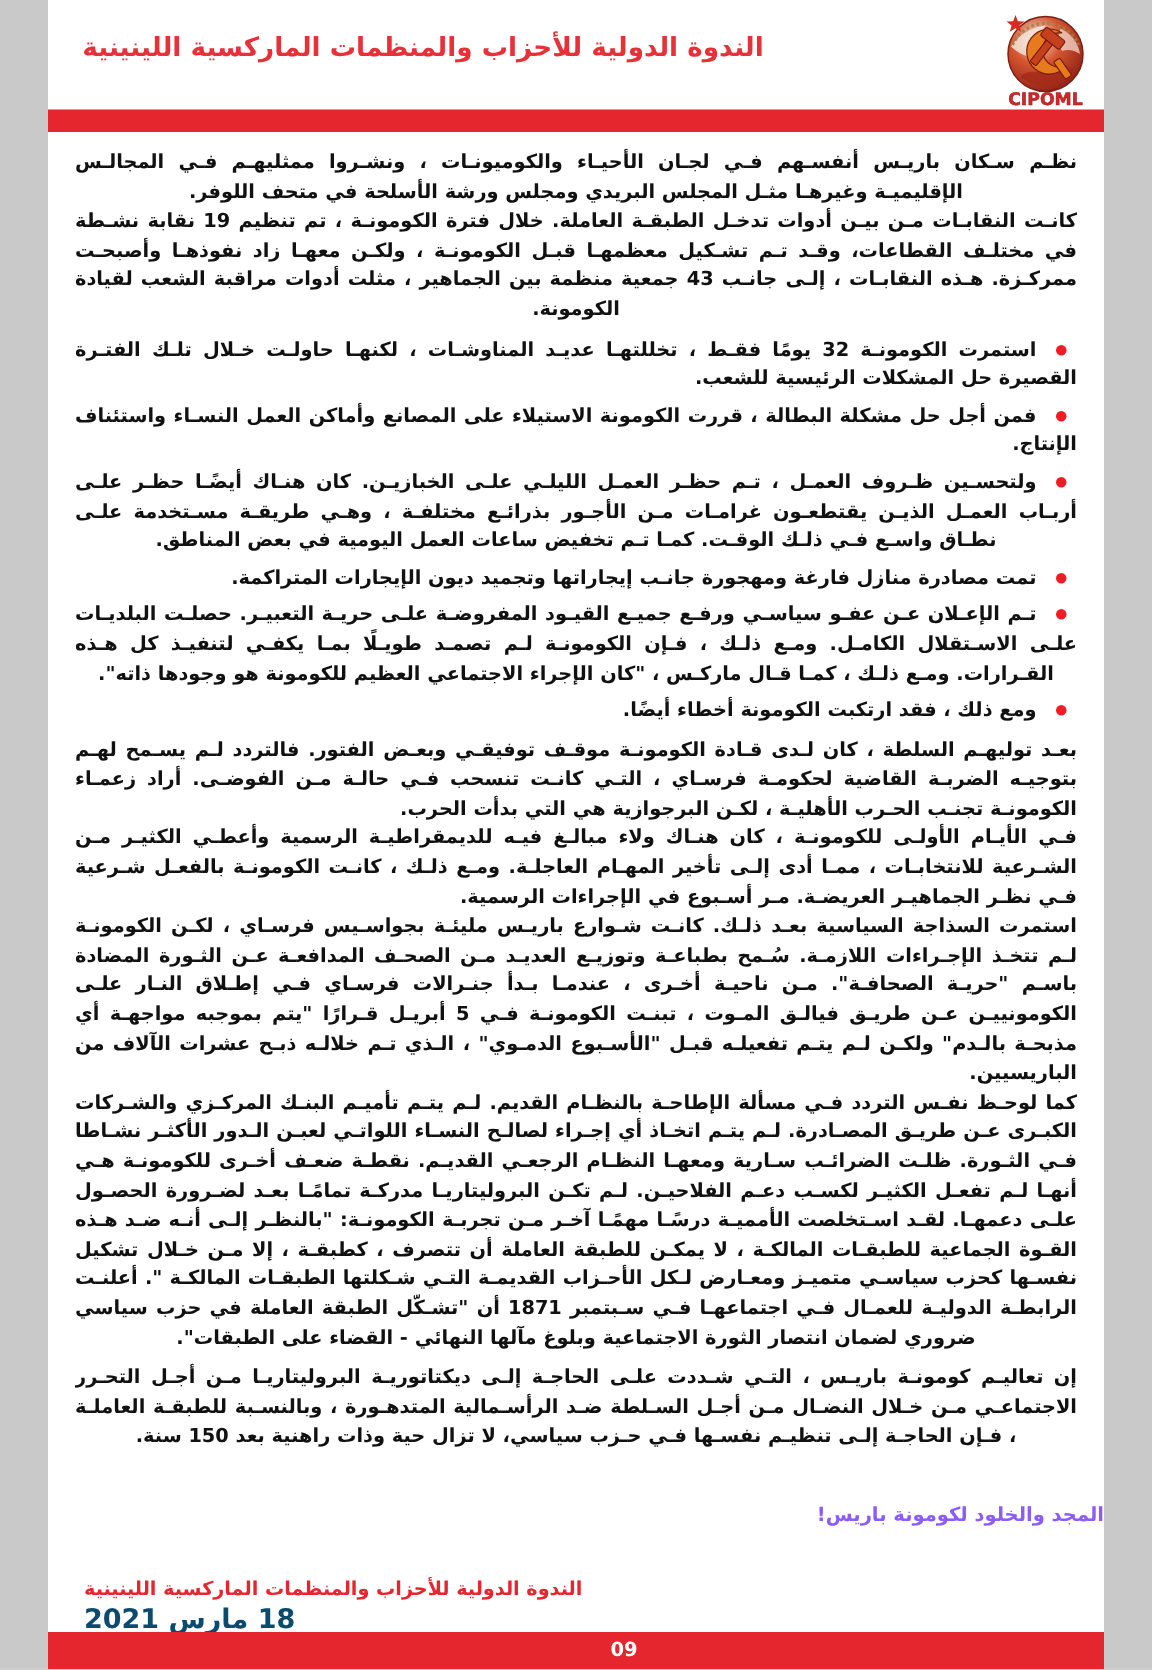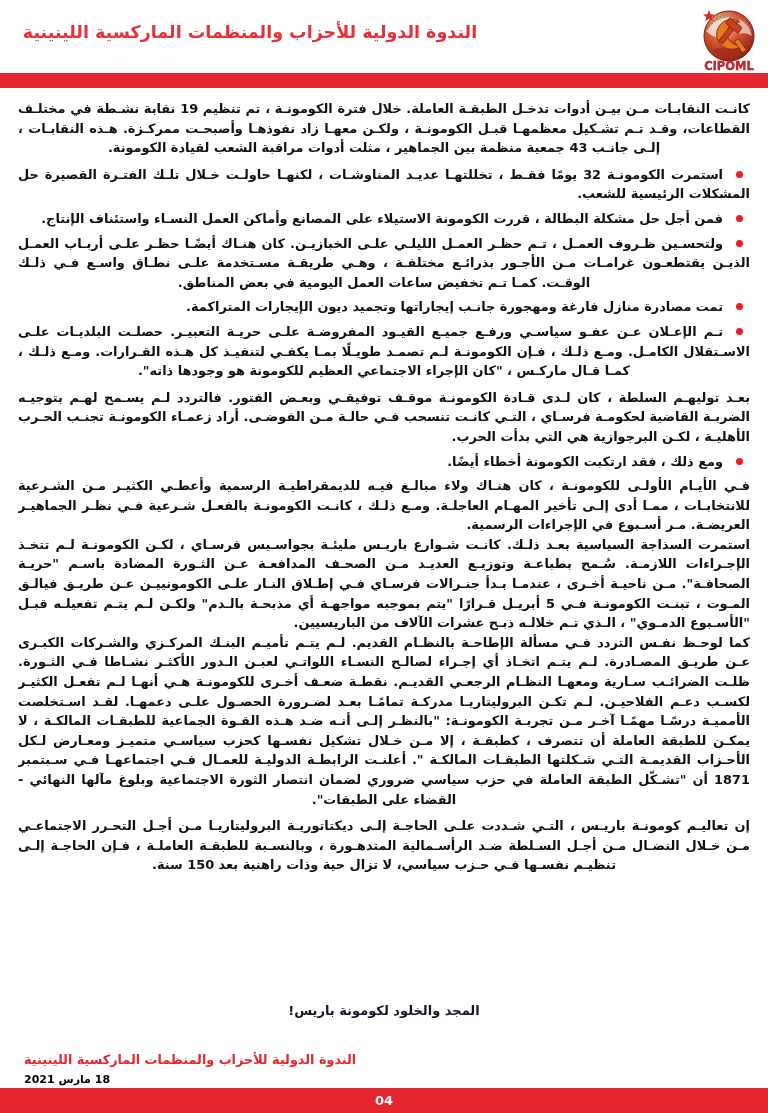--- a/index.html
+++ b/index.html
@@ -1,18 +1,18 @@
 <!DOCTYPE html>
 <html lang="ar" dir="rtl"><head>
 <meta charset="utf-8">
 <style>
   html,body{margin:0;padding:0;background:#c9c9c9;}
   .page{
     position:relative;
-    width:768px;height:1113px;
+    width:704px;height:1113px;
     margin:0 auto;
     background:#ffffff;
     overflow:hidden;
     font-family:"DejaVu Sans",sans-serif;
     direction:rtl;
   }
   
   .header-title{
     position:absolute;
     top:22px;left:250px;
@@ -58,44 +58,44 @@
     top:6px;right:7px;
     width:7px;height:7px;
     border-radius:50%;
     background:#ee1c25;
   }
   .mt{margin-top:7px;}
   
   .slogans{
     position:absolute;
     top:1000px;left:0;right:0;
-    text-align:center;
+    text-align:right;
     font-size:13px;
     font-weight:700;
-    color:#0f172a;
+    color:#8b5cf6;
     line-height:21px;
   }
   
   .footer-block{
     position:absolute;
     top:1050px;left:24px;
     text-align:left;
     direction:rtl;
     line-height:20px;
   }
   .footer-org{
     font-size:12.8px;
     font-weight:700;
     color:#e5262e;
     margin:0;
   }
   .footer-date{
-    font-size:11px;
+    font-size:18px;
     font-weight:700;
-    color:#000000;
+    color:#0c4a6e;
     margin:0;
   }
   .bottom-bar{
     position:absolute;
     bottom:0;left:0;
     width:768px;height:25px;
     background:#e5262e;
     color:#ffffff;
     text-align:center;
     font-size:13px;
@@ -136,42 +136,43 @@
     </g>
 
     <path d="M17 5 L18.6 9.2 L23 9.4 L19.6 12 L20.8 16.2 L17 13.8 L13.2 16.2 L14.4 12 L11 9.4 L15.4 9.2 Z" fill="#d52b22"></path>
 
     <text x="37" y="65" text-anchor="middle" font-size="11.5" font-weight="bold" fill="#d4242c" stroke="#8e1f16" stroke-width="0.35" font-family="DejaVu Sans, sans-serif">CIPOML</text>
   </svg>
 
   <div class="top-bar"></div>
 
   <div class="body-text">
+    <p class="para lc">نظـم سـكان باريـس أنفسـهم فـي لجـان الأحيـاء والكوميونـات ، ونشـروا ممثليهـم فـي المجالـس الإقليميـة وغيرهـا مثـل المجلس البريدي ومجلس ورشة الأسلحة في متحف اللوفر.</p>
     <p class="para lc">كانـت النقابـات مـن بيـن أدوات تدخـل الطبقـة العاملة. خلال فترة الكومونـة ، تم تنظيم 19 نقابة نشـطة في مختلـف القطاعات، وقـد تـم تشـكيل معظمهـا قبـل الكومونـة ، ولكـن معهـا زاد نفوذهـا وأصبحـت ممركـزة. هـذه النقابـات ، إلـى جانـب 43 جمعية منظمة بين الجماهير ، مثلت أدوات مراقبة الشعب لقيادة الكومونة.</p>
 
     <p class="para bullet mt"><span class="dot"></span><span>استمرت الكومونـة 32 يومًا فقـط ، تخللتهـا عديـد المناوشـات ، لكنهـا حاولـت خـلال تلـك الفتـرة القصيرة حل المشكلات الرئيسية للشعب.</span></p>
     <p class="para bullet"><span class="dot"></span><span>فمن أجل حل مشكلة البطالة ، قررت الكومونة الاستيلاء على المصانع وأماكن العمل النسـاء واستئناف الإنتاج.</span></p>
     <p class="para bullet lc"><span class="dot"></span><span>ولتحسـين ظـروف العمـل ، تـم حظـر العمـل الليلـي علـى الخبازيـن. كان هنـاك أيضًـا حظـر علـى أربـاب العمـل الذيـن يقتطعـون غرامـات مـن الأجـور بذرائـع مختلفـة ، وهـي طريقـة مسـتخدمة علـى نطـاق واسـع فـي ذلـك الوقـت. كمـا تـم تخفيض ساعات العمل اليومية في بعض المناطق.</span></p>
     <p class="para bullet"><span class="dot"></span><span>تمت مصادرة منازل فارغة ومهجورة جانـب إيجاراتها وتجميد ديون الإيجارات المتراكمة.</span></p>
     <p class="para bullet lc"><span class="dot"></span><span>تـم الإعـلان عـن عفـو سياسـي ورفـع جميـع القيـود المفروضـة علـى حريـة التعبيـر. حصلـت البلديـات علـى الاسـتقلال الكامـل. ومـع ذلـك ، فـإن الكومونـة لـم تصمـد طويـلًا بمـا يكفـي لتنفيـذ كل هـذه القـرارات. ومـع ذلـك ، كمـا قـال ماركـس ، "كان الإجراء الاجتماعي العظيم للكومونة هو وجودها ذاته".</span></p>
+    <p class="para bullet"><span class="dot"></span><span>ومع ذلك ، فقد ارتكبت الكومونة أخطاء أيضًا.</span></p>
+
     <p class="para mt">بعـد توليهـم السلطة ، كان لـدى قـادة الكومونـة موقـف توفيقـي وبعـض الفتور. فالتردد لـم يسـمح لهـم بتوجيـه الضربـة القاضية لحكومـة فرسـاي ، التـي كانـت تنسحب فـي حالـة مـن الفوضـى. أراد زعمـاء الكومونـة تجنـب الحـرب الأهليـة ، لكـن البرجوازية هي التي بدأت الحرب.</p>
-
-    <p class="para bullet"><span class="dot"></span><span>ومع ذلك ، فقد ارتكبت الكومونة أخطاء أيضًا.</span></p>
     <p class="para">فـي الأيـام الأولـى للكومونـة ، كان هنـاك ولاء مبالـغ فيـه للديمقراطيـة الرسمية وأعطـي الكثيـر مـن الشـرعية للانتخابـات ، ممـا أدى إلـى تأخير المهـام العاجلـة. ومـع ذلـك ، كانـت الكومونـة بالفعـل شـرعية فـي نظـر الجماهيـر العريضـة. مـر أسـبوع في الإجراءات الرسمية.</p>
     <p class="para">استمرت السذاجة السياسية بعـد ذلـك. كانـت شـوارع باريـس مليئـة بجواسـيس فرسـاي ، لكـن الكومونـة لـم تتخـذ الإجـراءات اللازمـة. سُـمح بطباعـة وتوزيـع العديـد مـن الصحـف المدافعـة عـن الثـورة المضادة باسـم "حريـة الصحافـة". مـن ناحيـة أخـرى ، عندمـا بـدأ جنـرالات فرسـاي فـي إطـلاق النـار علـى الكومونييـن عـن طريـق فيالـق المـوت ، تبنـت الكومونـة فـي 5 أبريـل قـرارًا "يتم بموجبه مواجهـة أي مذبحـة بالـدم" ولكـن لـم يتـم تفعيلـه قبـل "الأسـبوع الدمـوي" ، الـذي تـم خلالـه ذبـح عشرات الآلاف من الباريسيين.</p>
     <p class="para lc">كما لوحـظ نفـس التردد فـي مسألة الإطاحـة بالنظـام القديم. لـم يتـم تأميـم البنـك المركـزي والشـركات الكبـرى عـن طريـق المصـادرة. لـم يتـم اتخـاذ أي إجـراء لصالـح النسـاء اللواتـي لعبـن الـدور الأكثـر نشـاطا فـي الثـورة. ظلـت الضرائـب سـارية ومعهـا النظـام الرجعـي القديـم. نقطـة ضعـف أخـرى للكومونـة هـي أنهـا لـم تفعـل الكثيـر لكسـب دعـم الفلاحيـن. لـم تكـن البروليتاريـا مدركـة تمامًـا بعـد لضـرورة الحصـول علـى دعمهـا.  لقـد اسـتخلصت الأمميـة درسًـا مهمًـا آخـر مـن تجربـة الكومونـة: "بالنظـر إلـى أنـه ضـد هـذه القـوة الجماعية للطبقـات المالكـة ، لا يمكـن للطبقة العاملة أن تتصرف ، كطبقـة ، إلا مـن خـلال تشكيل نفسـها كحزب سياسـي متميـز ومعـارض لـكل الأحـزاب القديمـة التـي شـكلتها الطبقـات المالكـة ". أعلنـت الرابطـة الدوليـة للعمـال فـي اجتماعهـا فـي سـبتمبر 1871 أن "تشـكّل الطبقة العاملة في حزب سياسي ضروري لضمان انتصار الثورة الاجتماعية وبلوغ مآلها النهائي - القضاء على الطبقات".</p>
     <p class="para lc mt">إن تعاليـم كومونـة باريـس ، التـي شـددت علـى الحاجـة إلـى ديكتاتوريـة البروليتاريـا مـن أجـل التحـرر الاجتماعـي مـن خـلال النضـال مـن أجـل السـلطة ضـد الرأسـمالية المتدهـورة ، وبالنسـبة للطبقـة العاملـة ، فـإن الحاجـة إلـى تنظيـم نفسـها فـي حـزب سياسي، لا تزال حية وذات راهنية بعد 150 سنة.</p>
   </div>
 
   <div class="slogans">
     <div>المجد والخلود  لكومونة باريس!</div>
   </div>
 
   <div class="footer-block">
     <p class="footer-org">الندوة الدولية للأحزاب والمنظمات الماركسية اللينينية</p>
     <p class="footer-date">18 مارس 2021</p>
   </div>
 
   <div class="bottom-bar">
-    <span>04</span>
+    <span>09</span>
   </div>
 
 </div>
 
 </body></html>

